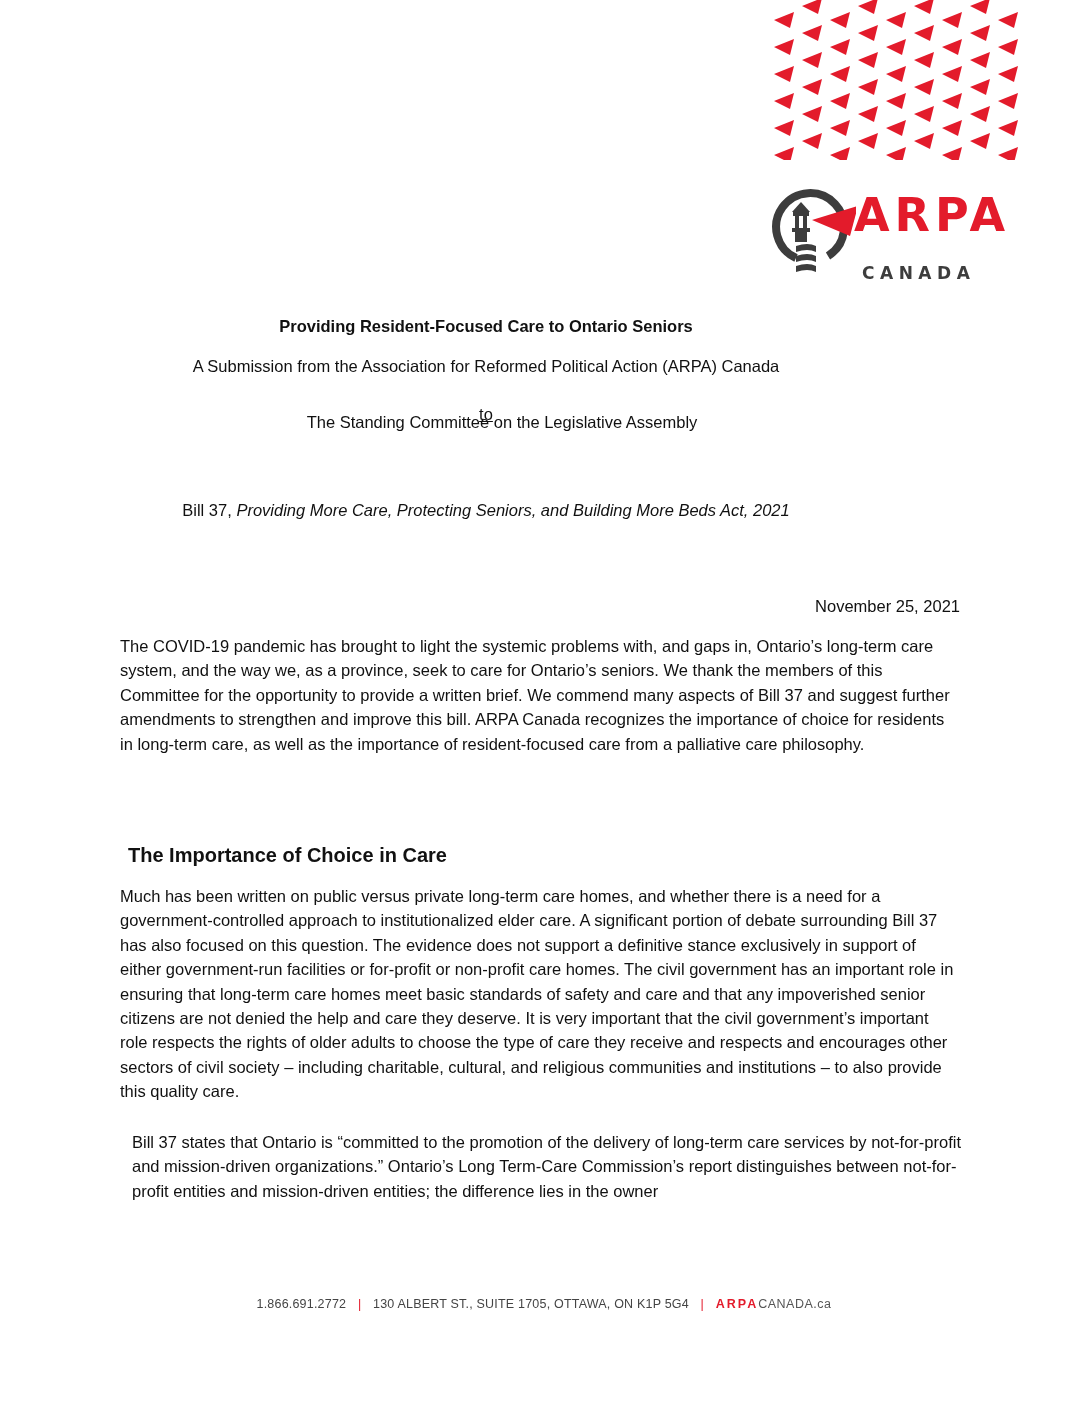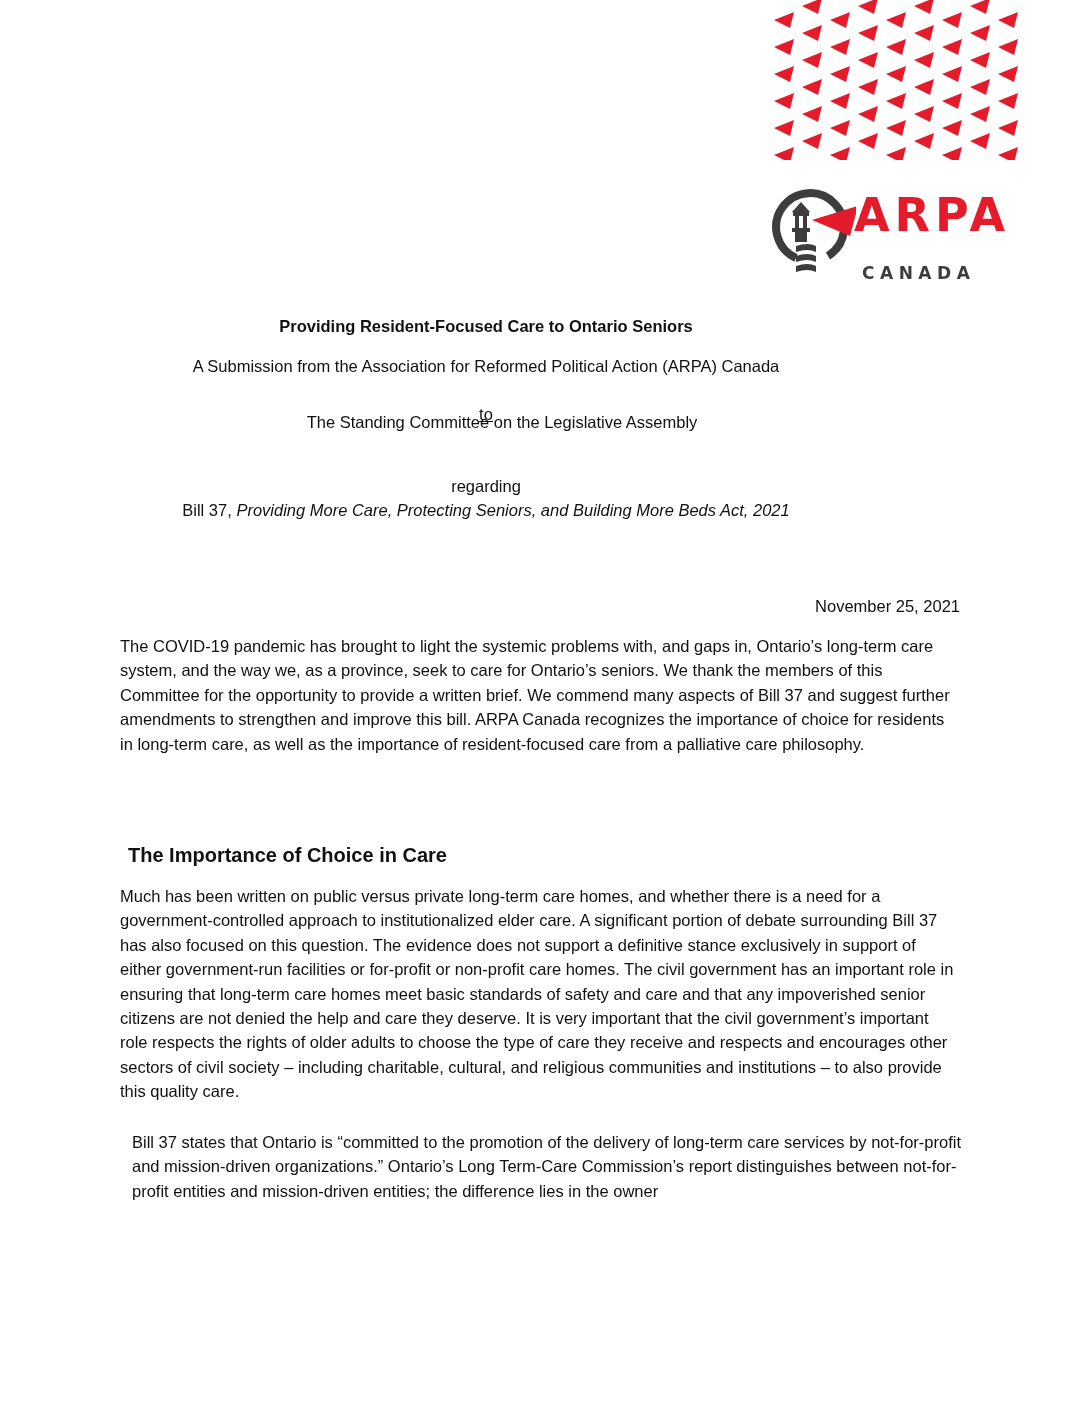--- a/index.html
+++ b/index.html
@@ -117,28 +117,34 @@
       <polygon points="46,36 92,22 84,52" fill="#e31b2b"></polygon>
     </svg>
     <div class="logo-text">ARPA</div>
     <div class="logo-sub">CANADA</div>
   </div>
 
   <div class="tline bold" style="top:316px;">Providing Resident-Focused Care to Ontario Seniors</div>
   <div class="tline" style="top:356px;">A Submission from the Association for Reformed Political Action (ARPA) Canada</div>
   <div class="tline" style="top:404px;text-decoration:underline;">to</div>
   <div class="tline" style="top:412px;margin-left:16px;">The Standing Committee on the Legislative Assembly</div>
-  <div class="tline" style="top:476px;">regarding</div>
   <div class="tline" style="top:500px;">
     <span>Bill 37, </span><i>Providing More Care, Protecting Seniors, and Building More Beds Act, 2021</i>
   </div>
 
   <div class="date">November 25, 2021</div>
 
   <p class="para" style="top:634px;">The COVID-19 pandemic has brought to light the systemic problems with, and gaps in, Ontario’s long-term care system, and the way we, as a province, seek to care for Ontario’s seniors. We thank the members of this Committee for the opportunity to provide a written brief. We commend many aspects of Bill 37 and suggest further amendments to strengthen and improve this bill. ARPA Canada recognizes the importance of choice for residents in long-term care, as well as the importance of resident-focused care from a palliative care philosophy.</p>
 
   <div class="heading">The Importance of Choice in Care</div>
 
   <p class="para" style="top:884px;">Much has been written on public versus private long-term care homes, and whether there is a need for a government-controlled approach to institutionalized elder care. A significant portion of debate surrounding Bill 37 has also focused on this question. The evidence does not support a definitive stance exclusively in support of either government-run facilities or for-profit or non-profit care homes. The civil government has an important role in ensuring that long-term care homes meet basic standards of safety and care and that any impoverished senior citizens are not denied the help and care they deserve. It is very important that the civil government’s important role respects the rights of older adults to choose the type of care they receive and respects and encourages other sectors of civil society – including charitable, cultural, and religious communities and institutions – to also provide this quality care.</p>
 
   <p class="para" style="top:1130px;margin-left:12px;">Bill 37 states that Ontario is “committed to the promotion of the delivery of long-term care services by not-for-profit and mission-driven organizations.” Ontario’s Long Term-Care Commission’s report distinguishes between not-for-profit entities and mission-driven entities; the difference lies in the owner</p>
 
+  <div class="footer">
+    <span>1.866.691.2772</span>
+    <span class="sep">|</span>
+    <span>130 ALBERT ST., SUITE 1705, OTTAWA, ON K1P 5G4</span>
+    <span class="sep">|</span>
+    <span><span class="brand-red">ARPA</span><span class="brand-gray">CANADA.ca</span></span>
+  </div>
 </div>
 
 </body></html>

